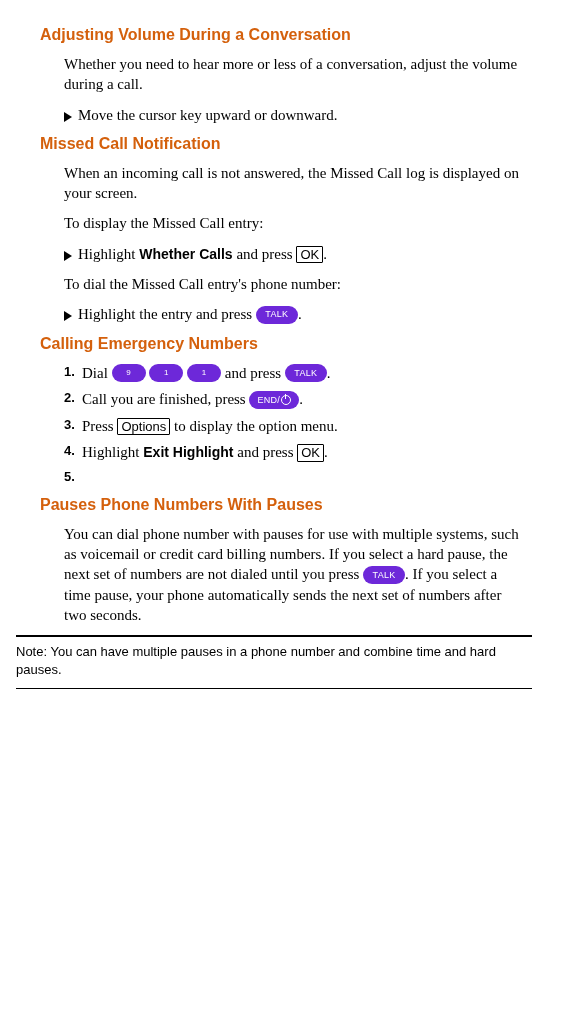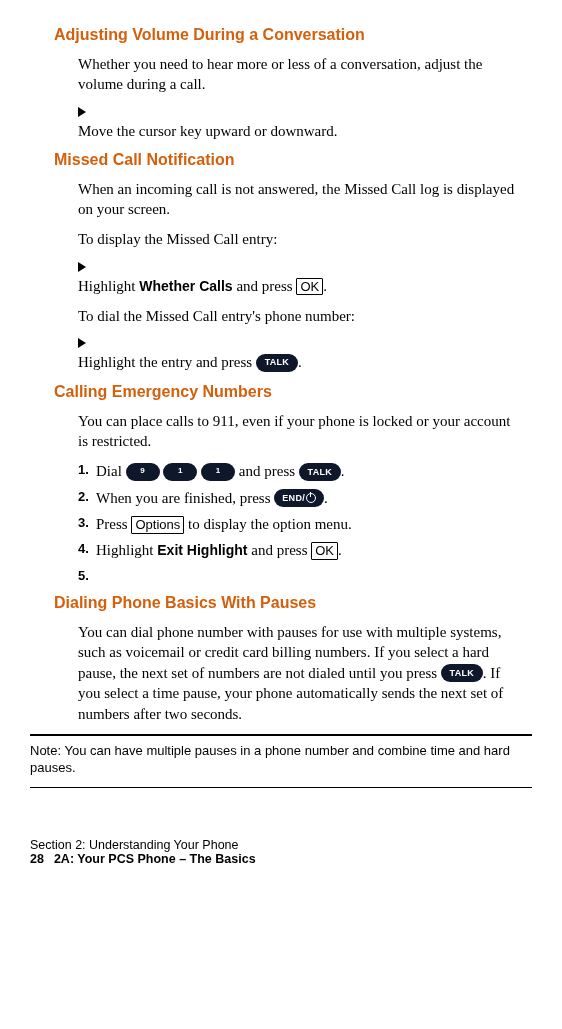--- a/index.html
+++ b/index.html
@@ -5,21 +5,21 @@
   body {
     margin: 0;
     padding: 0;
     font-family: Georgia, 'Times New Roman', serif;
     font-size: 15px;
     color: #000;
     width: 562px;
     background: #fff;
   }
   .page {
-    padding: 0 30px 0 30px;
+    padding: 0 30px 0 16px;
     box-sizing: border-box;
     margin-top: 26px;
   }
   .content {
     padding-left: 24px;
     padding-right: 10px;
   }
   .heading {
     font-family: Arial, Helvetica, sans-serif;
     font-weight: bold;
@@ -33,21 +33,20 @@
   }
   .indent-block {
     padding-left: 24px;
   }
   .bullet-line {
     display: flex;
     align-items: baseline;
     gap: 6px;
     margin: 4px 0 10px 0;
     line-height: 1.35;
-    flex-direction: column;
   }
   .tri {
     display: inline-block;
     width: 0; height: 0;
     border-top: 5px solid transparent;
     border-bottom: 5px solid transparent;
     border-left: 8px solid #000;
     flex: 0 0 auto;
     position: relative;
     top: 2px;
@@ -76,26 +75,26 @@
     font-size: 13px;
     line-height: 1.2;
     vertical-align: baseline;
     border-radius: 1px;
     text-align: right;
   }
   .key-pill {
     display: inline-flex;
     align-items: center;
     justify-content: center;
-    background: #0f172a;
+    background: #6d28d9;
     color: #fff;
     border-radius: 10px;
     font-family: Arial, Helvetica, sans-serif;
     font-size: 9px;
-    font-weight: bold;
+    font-weight: normal;
     padding: 2px 8px;
     min-width: 26px;
     height: 14px;
     vertical-align: middle;
     letter-spacing: 0.3px;
     position: relative;
     top: -1px;
   }
   .key-pill.small {
     min-width: 22px;
@@ -185,34 +184,33 @@
       <div class="bullet-line">
         <span class="tri"></span>
         <span>
           <span>Highlight the entry and press </span><span class="key-pill">TALK</span><span>.</span>
         </span>
       </div>
     </div>
 
     <div class="heading">Calling Emergency Numbers</div>
     <div class="indent-block">
-      <div class="para">You can place calls to 911, even if your phone is locked or your account is restricted.</div>
       <div class="numlist">
 
         <div class="numitem">
           <span class="num">1.</span>
           <span>
             <span>Dial </span><span class="key-pill small">9</span> <span class="key-pill small">1</span> <span class="key-pill small">1</span><span> and press </span><span class="key-pill">TALK</span><span>.</span>
           </span>
         </div>
 
         <div class="numitem">
           <span class="num">2.</span>
           <span>
-            <span>When you are finished, press </span><span class="key-pill">
+            <span>Call you are finished, press </span><span class="key-pill">
                 <span>END/</span>
                 <span class="power"></span>
               </span><span>.</span>
           </span>
         </div>
 
         <div class="numitem">
           <span class="num">3.</span>
           <span>
             <span>Press </span><span class="key-box">Options</span><span> to display the option menu.</span>
@@ -226,35 +224,29 @@
           </span>
         </div>
 
         <div class="numitem">
           <span class="num">5.</span>
         </div>
 
       </div>
     </div>
 
-    <div class="heading">Dialing Phone Basics With Pauses</div>
+    <div class="heading">Pauses Phone Numbers With Pauses</div>
     <div class="indent-block">
       <div class="para">
         <span>You can dial phone number with pauses for use with multiple systems, such as voicemail or credit card billing numbers. If you select a hard pause, the next set of numbers are not dialed until you press </span><span class="key-pill">TALK</span><span>. If you select a time pause, your phone automatically sends the next set of numbers after two seconds.</span>
       </div>
     </div>
 
   </div>
 
   <hr class="hr">
   <div class="note">
     <span class="note-label">Note:</span><span> You can have multiple pauses in a phone number and combine time and hard pauses.</span>
   </div>
   <hr class="hr thin">
 
-  <div class="footer">
-    <div>Section 2: Understanding Your Phone</div>
-    <div class="line2">
-      <span class="pagenum">28</span><span>2A: Your PCS Phone – The Basics</span>
-    </div>
-  </div>
 
 </div>
 
 </body></html>

